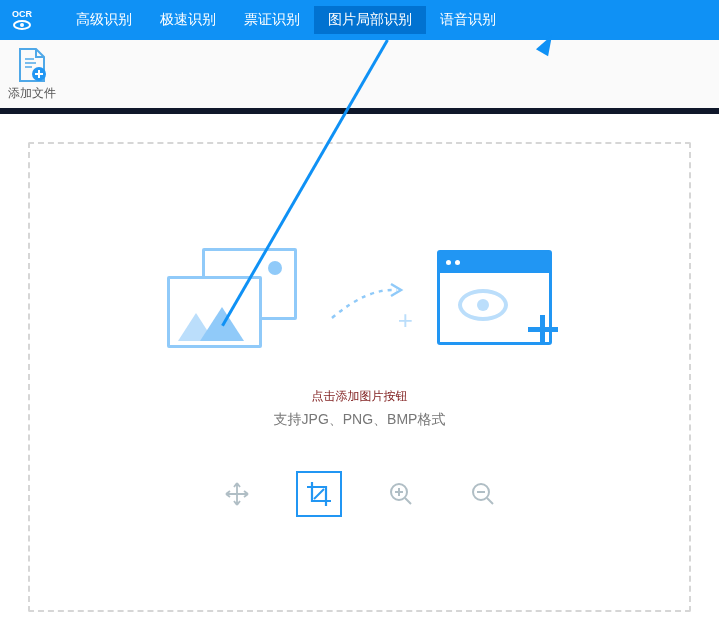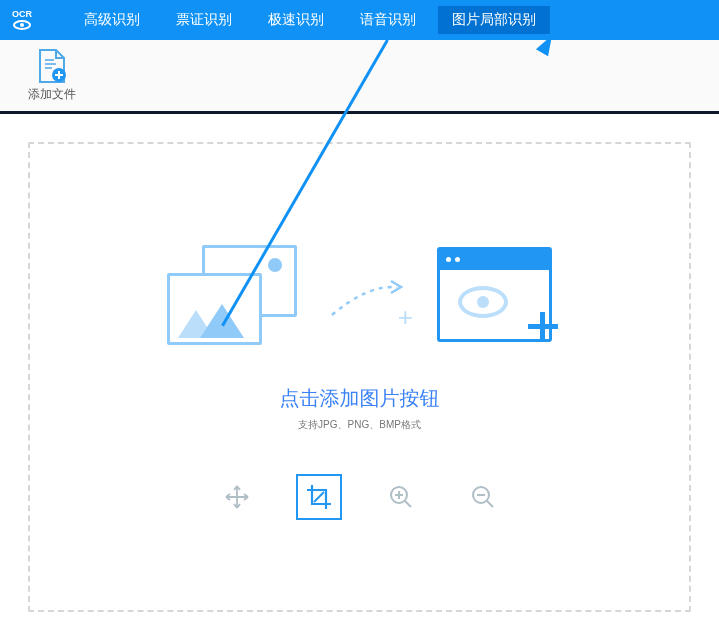--- a/index.html
+++ b/index.html
@@ -11,21 +11,20 @@
       overflow: hidden;
       position: relative;
     }
     .top-bar {
       height: 40px;
       background: #0f91f5;
       display: flex;
       align-items: center;
       color: #fff;
       font-size: 14px;
-      gap: 8px;
     }
     .logo {
       display: flex;
       align-items: center;
       padding-left: 8px;
       margin-right: 20px;
     }
     .logo-icon {
       width: 28px;
       height: 28px;
@@ -64,24 +63,23 @@
       display: flex;
       align-items: center;
       cursor: pointer;
     }
     .tab.active {
       background: #0172d1;
     }
     .toolbar {
       height: 74px;
       background: #fafafa;
-      border-bottom: 3px solid #0f172a;
-      display: flex;
-      align-items: center;
-      padding-left: 20px;
+      border-bottom: 6px solid #0f172a;
+      display: flex;
+      align-items: center;
     }
     .add-file-btn {
       display: flex;
       flex-direction: column;
       align-items: center;
       cursor: pointer;
       padding: 4px 8px;
     }
     .add-file-icon {
       width: 32px;
@@ -220,26 +218,26 @@
       color: #2196f3;
     }
     .dest-plus::before, .dest-plus::after {
       content: '';
       position: absolute;
       background: #2196f3;
     }
     .dest-plus::before { width: 30px; height: 5px; top: -3px; left: -15px; }
     .dest-plus::after { width: 5px; height: 30px; top: -15px; left: -3px; }
     .main-prompt {
-      font-size: 20px;
-      color: #3b82f6;
+      font-size: 12px;
+      color: #7f1d1d;
       margin-bottom: 6px;
     }
     .sub-prompt {
-      font-size: 10px;
+      font-size: 14px;
       color: #777;
       margin-bottom: 42px;
     }
     .tool-icons {
       display: flex;
       gap: 36px;
       align-items: center;
     }
     .tool-btn {
       width: 46px;
@@ -282,24 +280,24 @@
 <body>
 
 <div class="top-bar">
   <div class="logo">
     <div class="logo-icon">
       <div class="logo-icon-ocr">OCR</div>
       <div class="logo-icon-eye"></div>
     </div>
   </div>
   <div class="tab">高级识别</div>
+  <div class="tab">极速识别</div>
   <div class="tab">票证识别</div>
-  <div class="tab">极速识别</div>
+  <div class="tab active">图片局部识别</div>
   <div class="tab">语音识别</div>
-  <div class="tab active">图片局部识别</div>
 </div>
 
 <div class="toolbar">
   <div class="add-file-btn">
     <div class="add-file-icon">
       <svg width="32" height="36" viewBox="0 0 32 36">
         <path d="M4 2 L20 2 L28 10 L28 34 L4 34 Z" fill="none" stroke="#4fa8e8" stroke-width="2"></path>
         <path d="M20 2 L20 10 L28 10" fill="none" stroke="#4fa8e8" stroke-width="2"></path>
         <line x1="9" y1="12" x2="18" y2="12" stroke="#4fa8e8" stroke-width="1.5"></line>
         <line x1="9" y1="16" x2="20" y2="16" stroke="#4fa8e8" stroke-width="1.5"></line>

